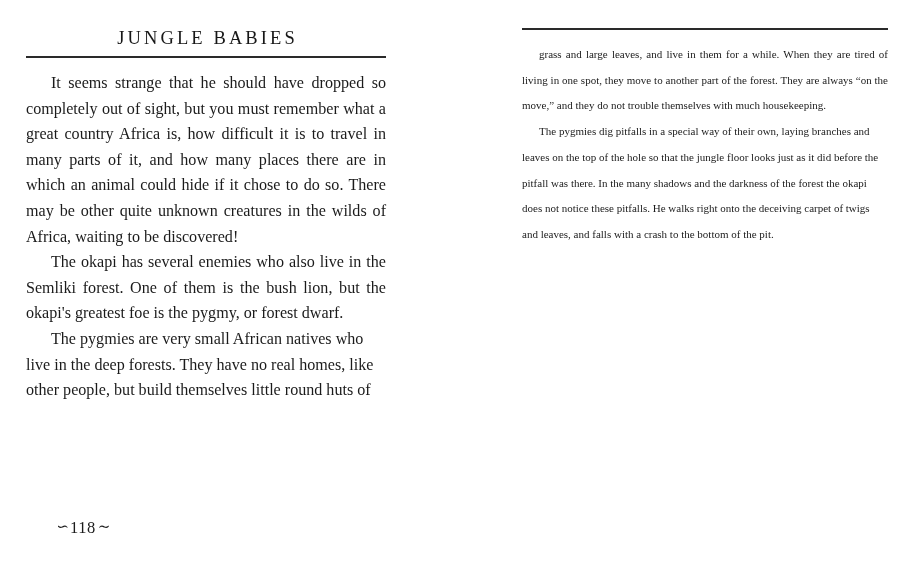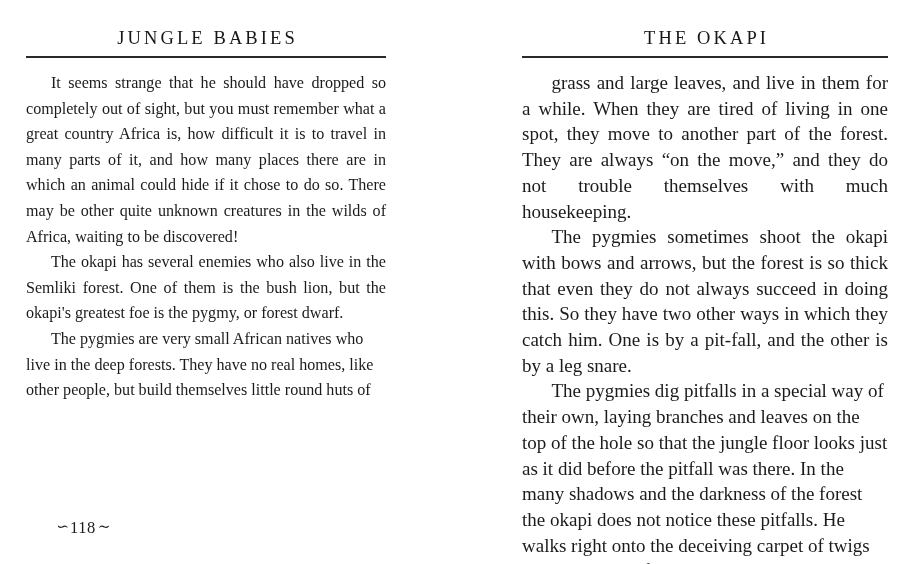--- a/index.html
+++ b/index.html
@@ -61,21 +61,21 @@
     margin: 0;
     text-align: justify;
     text-justify: inter-word;
     font-size: 16.1px;
     line-height: 25.6px;
     text-indent: 1.55em;
     color: #1b1b1b;
     hyphens: none;
   }
   .body-text.right p {
-    font-size: 19px;
+    font-size: 11px;
     line-height: 25.7px;
   }
   .body-text p:last-child {
     text-align: left;
   }
   .folio {
     position: absolute;
     font-size: 16.5px;
     letter-spacing: 0.5px;
     color: #1b1b1b;
@@ -108,24 +108,22 @@
         <p>The pygmies are very small African natives who live in the deep forests.  They have no real homes, like other people, but build themselves little round huts of</p>
       </div>
     </div>
     <div class="folio folio-left">
       <span class="orn orn-l">∽</span><span>118</span><span class="orn orn-r">∽</span>
     </div>
   </div>
 
   <div class="page page-right">
     <div class="page-inner-right">
-      <div class="running-head">THE OKAPI</div>
       <div class="rule"></div>
       <div class="body-text right">
         <p>grass and large leaves, and live in them for a while. When they are tired of living in one spot, they move to another part of the forest.  They are always “on the move,” and they do not trouble themselves with much housekeeping.</p>
-        <p>The pygmies sometimes shoot the okapi with bows and arrows, but the forest is so thick that even they do not always succeed in doing this.  So they have two other ways in which they catch him.  One is by a pit-fall, and the other is by a leg snare.</p>
         <p>The pygmies dig pitfalls in a special way of their own, laying branches and leaves on the top of the hole so that the jungle floor looks just as it did before the pitfall was there.  In the many shadows and the darkness of the forest the okapi does not notice these pitfalls.  He walks right onto the deceiving carpet of twigs and leaves, and falls with a crash to the bottom of the pit.</p>
       </div>
     </div>
 
   </div>
 
 </div>
 
 </body></html>

